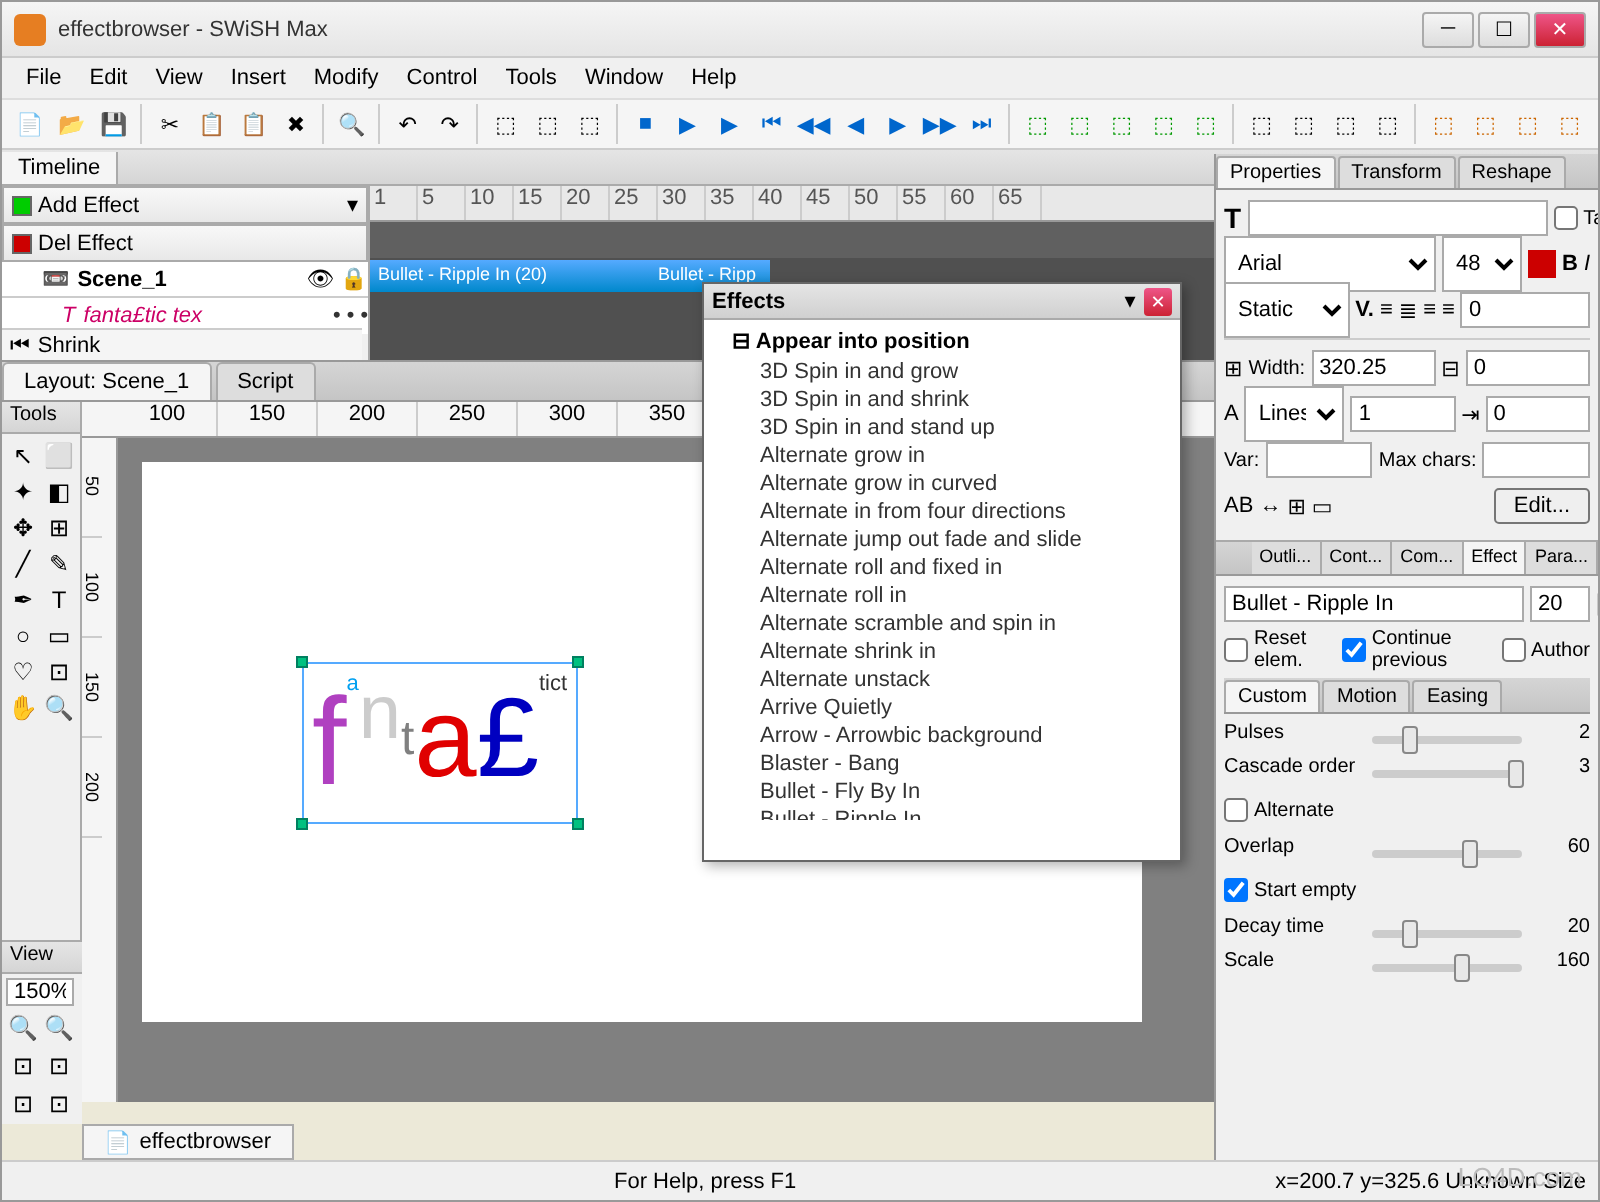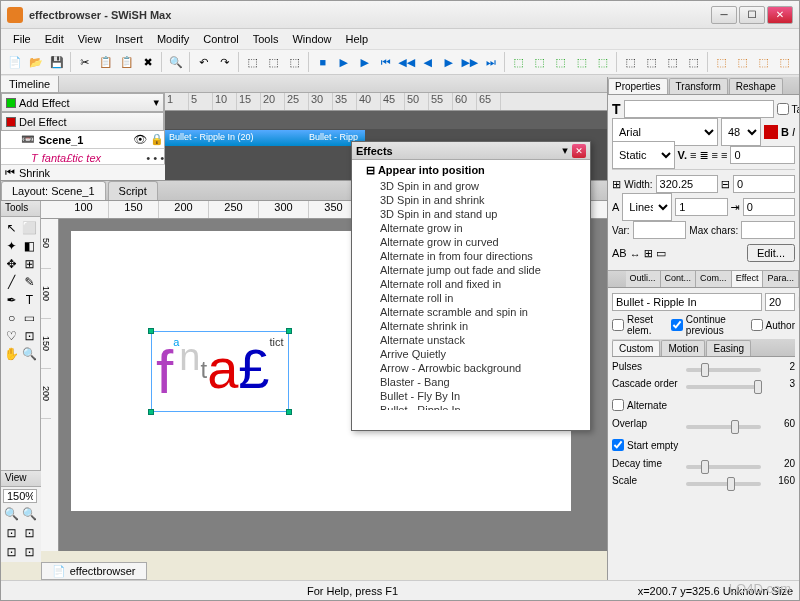--- a/index.html
+++ b/index.html
@@ -1,31 +1,31 @@
 <!DOCTYPE html>
 <html><head>
 <meta charset="utf-8">
 <style>
 *{margin:0;padding:0;box-sizing:border-box;font-family:Tahoma,sans-serif;font-size:11px;}
 body{background:#ece9d8;width:800px;height:601px;overflow:hidden;position:relative;border:1px solid #999;}
 .titlebar{height:28px;background:linear-gradient(#f5f5f5,#e5e5e5);display:flex;align-items:center;padding:0 6px;border-bottom:1px solid #ccc;}
 .titlebar .icon{width:16px;height:16px;background:#e67e22;border-radius:3px;margin-right:6px;}
-.titlebar .title{flex:1;color:#333;font-weight:bold;}
+.titlebar .title{flex:1;color:#333;}
 .winbtns{display:flex;gap:2px;}
 .winbtn{width:26px;height:18px;background:linear-gradient(#f5f5f5,#ddd);border:1px solid #aaa;border-radius:2px;display:flex;align-items:center;justify-content:center;font-size:10px;}
 .winbtn.close{background:linear-gradient(#e58,#c23);color:#fff;}
 .menubar{height:20px;display:flex;align-items:center;padding:0 6px;gap:2px;background:#f0f0f0;}
 .menubar span{padding:2px 6px;cursor:default;}
 .toolbar{height:26px;background:#f5f5f5;display:flex;align-items:center;padding:0 4px;gap:1px;border-top:1px solid #ddd;border-bottom:1px solid #ccc;}
 .tbtn{width:22px;height:22px;display:flex;align-items:center;justify-content:center;border-radius:2px;}
 .sep{width:2px;height:20px;border-left:1px solid #ccc;margin:0 2px;}
 .timeline-header{height:18px;background:linear-gradient(#e5e5e5,#d5d5d5);display:flex;align-items:center;border-bottom:1px solid #aaa;}
 .timeline-tab{padding:2px 8px;background:#f5f5f5;border-right:1px solid #aaa;}
 .timeline-panel{height:88px;background:#f0f0f0;position:relative;display:flex;border-bottom:1px solid #999;}
-.tl-left{width:164px;border-right:1px solid #aaa;}
+.tl-left{width:184px;border-right:1px solid #aaa;}
 .tl-btns{display:flex;flex-direction:column;}
 .tl-btn{height:19px;background:linear-gradient(#f8f8f8,#e8e8e8);border:1px solid #aaa;display:flex;align-items:center;padding:0 4px;gap:3px;}
 .tl-btn .sq{width:10px;height:10px;border:1px solid #666;}
 .tl-scene{height:18px;display:flex;align-items:center;padding-left:20px;background:#fff;border-bottom:1px solid #ccc;}
 .tl-text{height:18px;display:flex;align-items:center;padding-left:30px;background:#fff;color:#c06;font-style:italic;}
 .tl-shrink{height:16px;background:#f5f5f5;border-top:1px solid #ccc;display:flex;align-items:center;padding:0 4px;gap:4px;position:absolute;bottom:0;left:0;width:180px;}
 .tl-right{flex:1;background:#505050;position:relative;}
 .tl-ruler{height:18px;background:#e8e8e8;border-bottom:1px solid #999;display:flex;font-size:9px;color:#555;}
 .tl-ruler span{width:24px;text-align:left;padding-left:2px;border-right:1px solid #ccc;}
 .tl-track1{height:18px;background:#606060;}

